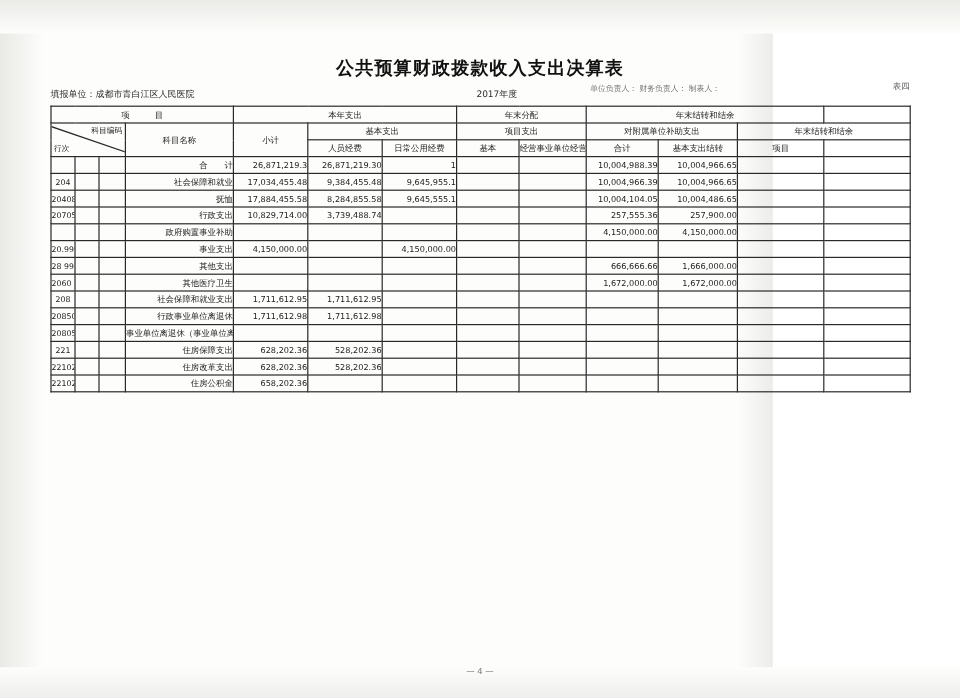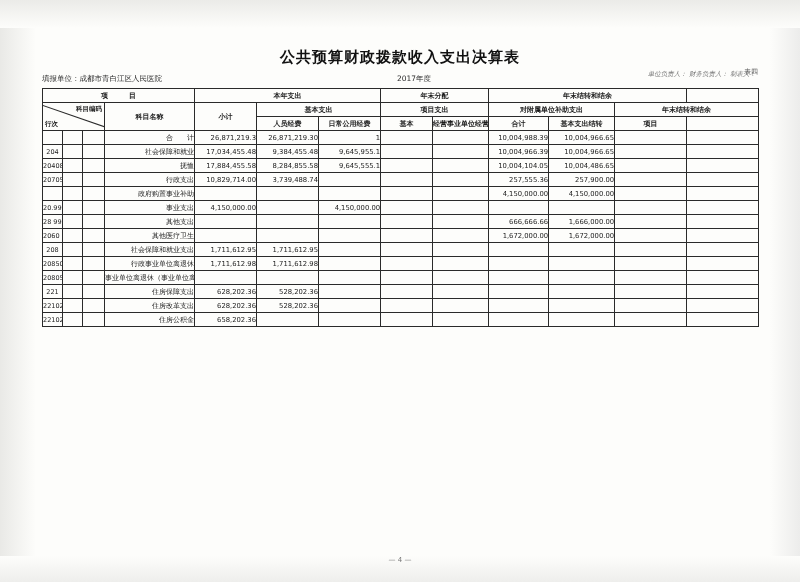--- a/index.html
+++ b/index.html
@@ -12,21 +12,21 @@
     background: #ffffff;
     font-family: "DejaVu Sans", sans-serif;
     color: #1a1a1a;
     overflow: hidden;
     position: relative;
   }
   
   .page {
     position: absolute;
     left: 0; top: 0;
-    width: 800px; height: 582px;
+    width: 644px; height: 582px;
     background: #fdfdfb;
   }
   .scan-edge-left {
     position: absolute;
     left: 0; top: 0; width: 36px; height: 582px;
     background: linear-gradient(to right,#e9e9e6,#fdfdfb);
   }
   .scan-edge-right {
     position: absolute;
     right: 0; top: 0; width: 30px; height: 582px;
@@ -101,21 +101,21 @@
   table.fin th, table.fin td {
     border: 1px solid #2a2a2a;
     padding: 0;
     height: 13px;
     line-height: 12px;
     vertical-align: middle;
     overflow: hidden;
     white-space: nowrap;
   }
   table.fin th {
-    font-weight: bold;
+    font-weight: normal;
     text-align: center;
   }
   .c { text-align: center; }
   .r { text-align: right; padding-right: 2px; }
   .l { text-align: right; padding-left: 2px; }
   .code-cell { font-size: 6.5px; }
   .num { font-size: 6.8px; }
   .name { font-size: 7px; }
 
   .diag-cell {
@@ -149,21 +149,20 @@
   }
 
   .sig-block {
     position: absolute;
     right: 44px;
     top: 70px;
     font-size: 6.5px;
     color: #777;
     text-align: right;
     line-height: 1.3;
-    font-style: italic;
   }
   .pagenum {
     position: absolute;
     bottom: 18px;
     left: 0;
     width: 800px;
     text-align: center;
     font-size: 7px;
     color: #777;
   }

